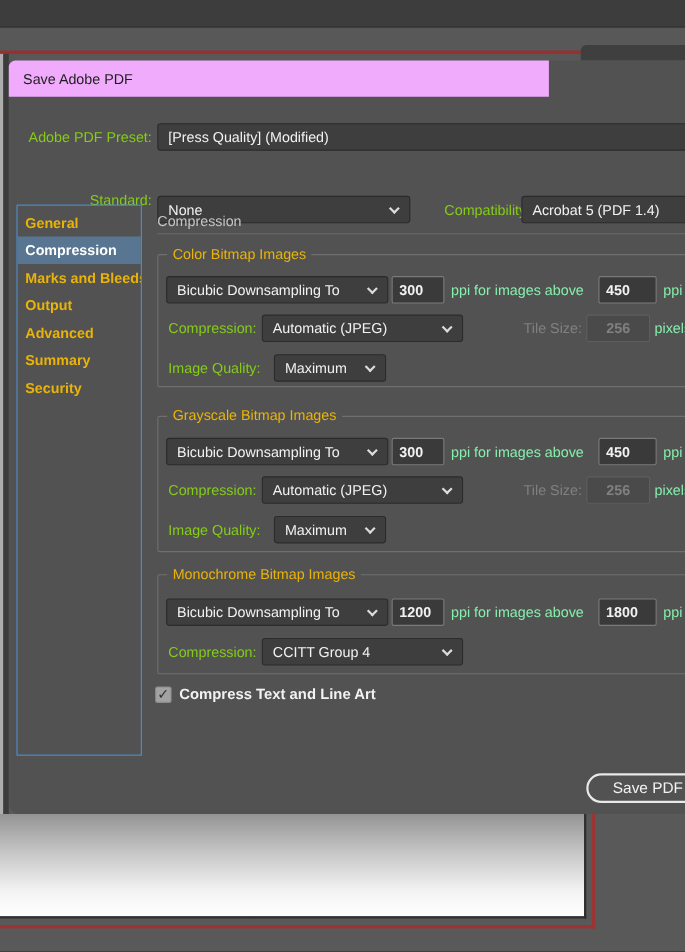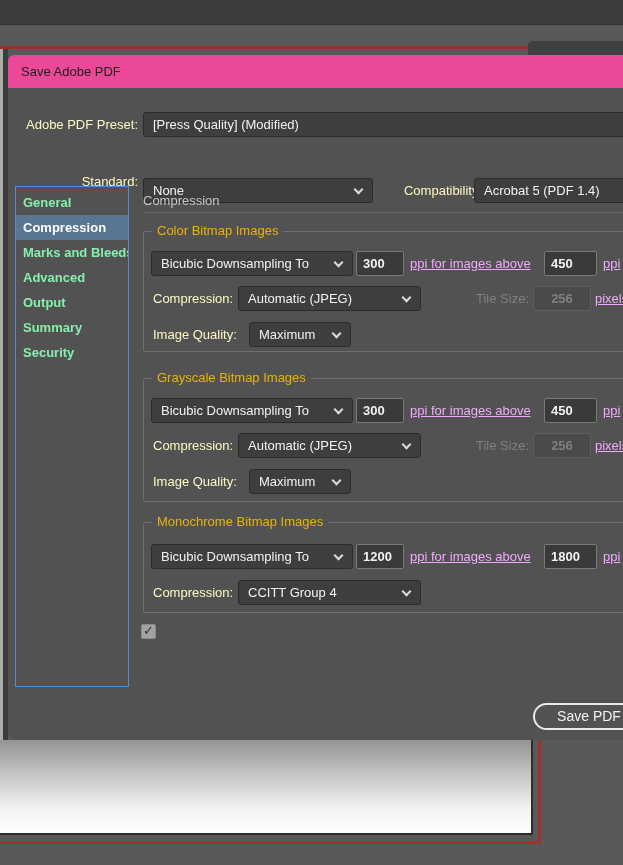--- a/index.html
+++ b/index.html
@@ -15,47 +15,47 @@
   .left-sliver-dark{position:absolute;left:3px;top:49px;width:5px;height:691px;background:#3c3c3c;}
 
   
   .canvas-bottom{position:absolute;left:0;top:740px;width:623px;height:125px;background:#595959;}
   .artboard{position:absolute;left:0;top:740px;width:533px;height:95px;background:linear-gradient(180deg,#949494 0%,#c9c9c9 40%,#f3f3f3 75%,#ffffff 100%);border-right:2px solid #2e2e2e;border-bottom:2px solid #2e2e2e;}
   .guide-red-v{position:absolute;left:538px;top:740px;width:3px;height:104px;background:#9d3434;}
   .guide-red-h{position:absolute;left:0;top:841px;width:541px;height:3px;background:#9d3434;}
 
   
   .dialog{position:absolute;left:8px;top:55px;width:615px;height:685px;background:#525252;border-bottom-left-radius:10px;}
-  .titlebar{position:absolute;left:0;top:0;width:615px;height:33px;background:#ec4899;border-top-left-radius:6px;}
+  .titlebar{position:absolute;left:0;top:0;width:491px;height:33px;background:#f0abfc;border-top-left-radius:6px;}
   .titlebar .title{position:absolute;left:13px;top:0;line-height:33px;font-size:13px;color:#1d1d1d;}
 
-  .row-label{position:absolute;font-size:13px;color:#fef9c3;line-height:25px;}
+  .row-label{position:absolute;font-size:13px;color:#84cc16;line-height:25px;}
   .right{text-align:right;}
 
   .select{position:absolute;height:25px;background:#3e3e3e;border:1px solid #2b2b2b;border-radius:3px;}
   .select .select-value{position:absolute;left:9px;top:0;line-height:23px;font-size:13px;font-weight:normal;color:#f2f2f2;white-space:nowrap;}
   .chevron-icon{position:absolute;right:10px;top:7px;width:7px;height:7px;border-right:2px solid #dcdcdc;border-bottom:2px solid #dcdcdc;transform:rotate(45deg);}
   .tinput{position:absolute;height:25px;background:#3a3a3a;border:1px solid #7a7a7a;border-radius:2px;color:#f2f2f2;font-weight:bold;font-size:13px;padding:0 6px;outline:none;}
   .tinput:disabled{background:#4a4a4a;border:1px solid #5e5e5e;color:#808080;text-align:center;}
   .dim{color:#808080;}
 
   .sidebar{position:absolute;left:7px;top:131px;width:114px;height:501px;border:1px solid #4d8fd1;padding-top:3px;}
-  .side-item{height:25px;line-height:25px;padding-left:7px;font-size:13px;font-weight:600;color:#86efac;white-space:nowrap;overflow:hidden;}
+  .side-item{height:25px;line-height:25px;padding-left:7px;font-size:13px;font-weight:600;color:#eab308;white-space:nowrap;overflow:hidden;}
   .side-item.selected{background:#587691;color:#ffffff;}
 
   .panel-title{position:absolute;left:135px;top:138px;font-size:13px;color:#c6c6c6;}
   .panel-divider{position:absolute;left:135px;top:157px;width:505px;height:1px;background:#696969;}
 
   .fset{position:absolute;left:135px;width:505px;border:1px solid #6f6f6f;border-radius:2px;}
   .fset .legend{position:absolute;top:-9px;left:8px;padding:0 5px;background:#525252;font-size:13px;color:#eab308;white-space:nowrap;}
   .fs1{top:176px;height:121px;}
   .fs2{top:323px;height:124px;}
   .fs3{top:467px;height:91px;}
 
-  .mid-label{position:absolute;font-size:13px;color:#f0abfc;line-height:25px;white-space:nowrap;text-decoration:underline;}
+  .mid-label{position:absolute;font-size:13px;color:#86efac;line-height:25px;white-space:nowrap;}
 
   .checkbox{position:absolute;left:133px;top:569px;width:15px;height:15px;background:#a2a2a2;border-radius:2px;border:1px solid #8b8b8b;}
   .check-glyph{position:absolute;left:1px;top:-2px;font-size:13px;font-weight:bold;color:#333333;}
   .checkbox-label{position:absolute;left:155px;top:566px;font-size:13.5px;font-weight:bold;color:#f2f2f2;line-height:20px;white-space:nowrap;}
 
   .save-btn{position:absolute;left:525px;top:648px;width:112px;height:27px;border:2px solid #e9e9e9;border-radius:15px;background:transparent;text-align:center;}
   .save-btn span{line-height:23px;font-size:14px;color:#f2f2f2;}
 </style>
 </head>
 <body>
@@ -91,22 +91,22 @@
     </div>
     <div class="row-label right" style="left:344px;top:123px;width:130px;">Compatibility:</div>
     <div class="select" style="left:466px;top:123px;width:165px;">
       <span class="select-value">Acrobat 5 (PDF 1.4)</span>
     </div>
 
     <div class="sidebar">
       <div class="side-item">General</div>
       <div class="side-item selected">Compression</div>
       <div class="side-item">Marks and Bleeds</div>
+      <div class="side-item">Output</div>
       <div class="side-item">Advanced</div>
-      <div class="side-item">Output</div>
       <div class="side-item">Summary</div>
       <div class="side-item">Security</div>
     </div>
 
     <div class="panel-title">Compression</div>
     <div class="panel-divider"></div>
 
     <div class="fset fs1">
       <span class="legend">Color Bitmap Images</span>
       <div class="select" style="left:7px;top:19px;width:202px;">
@@ -175,19 +175,20 @@
       <div class="row-label" style="left:9px;top:57px;">Compression:</div>
       <div class="select" style="left:94px;top:57px;width:183px;">
         <span class="select-value">CCITT Group 4</span>
         <span class="chevron-icon"></span>
       </div>
     </div>
 
     <div class="checkbox">
       <span class="check-glyph">✓</span>
     </div>
+    <div class="checkbox-label">Compress Text and Line Art</div>
 
     <div class="save-btn">
       <span>Save PDF</span>
     </div>
   </div>
 
 </div>
 
 </body></html>

